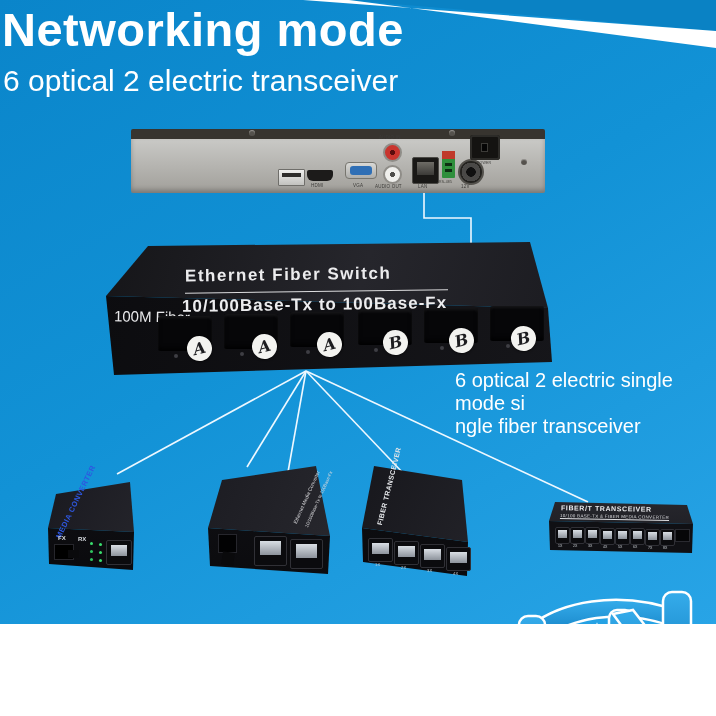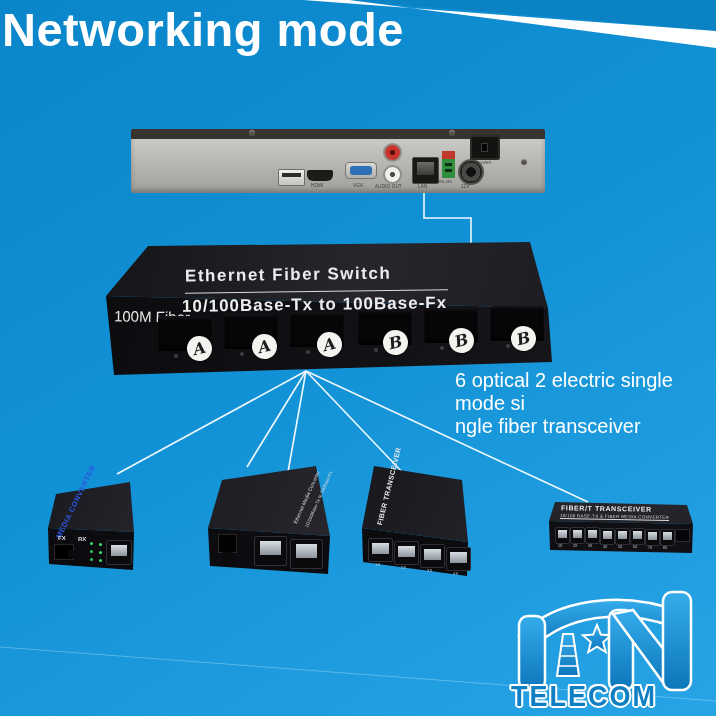--- a/index.html
+++ b/index.html
@@ -1,16 +1,16 @@
 <!DOCTYPE html>
 <html><head>
 <meta charset="utf-8">
 <style>
   html,body{margin:0;padding:0;}
-  .stage{position:relative;width:716px;height:716px;overflow:hidden;
+  .stage{position:relative;width:716px;height:624px;overflow:hidden;
     background:linear-gradient(150deg,#0a85ca 0%,#1292d6 48%,#28a4e6 100%);
     font-family:"Liberation Sans",sans-serif;}
   .abs{position:absolute;}
   svg.overlay{position:absolute;left:0;top:0;pointer-events:none;}
 
   
   .title{left:2px;top:2px;color:#fff;font-size:47px;font-weight:700;letter-spacing:.5px;}
   .subtitle{left:3px;top:64px;color:#fff;font-size:30px;font-weight:400;}
 
   
@@ -115,20 +115,21 @@
     <polyline points="424,174 424,218 471,218 471,249" fill="none" stroke="#eef8ff" stroke-width="1.6"></polyline>
     <line x1="306" y1="371" x2="117" y2="474" stroke="#eef8ff" stroke-width="1.6"></line>
     <line x1="306" y1="371" x2="247" y2="467" stroke="#eef8ff" stroke-width="1.6"></line>
     <line x1="306" y1="371" x2="288" y2="472" stroke="#eef8ff" stroke-width="1.6"></line>
     <line x1="306" y1="371" x2="404" y2="474" stroke="#eef8ff" stroke-width="1.6"></line>
     <line x1="306" y1="371" x2="588" y2="502" stroke="#eef8ff" stroke-width="1.6"></line>
     <line x1="0" y1="647" x2="716" y2="701" stroke="rgba(235,248,255,0.3)" stroke-width="1"></line>
   </svg>
 
   <div class="abs title">Networking mode</div>
+  <div class="abs subtitle">6 optical 2 electric transceiver</div>
 
   <div class="abs nvr">
     <div class="abs nvr-top"></div>
     <div class="abs nvr-body"></div>
     <div class="abs screw" style="left:118px;top:1px;"></div>
     <div class="abs screw" style="left:318px;top:1px;"></div>
     <div class="abs screw" style="left:390px;top:30px;"></div>
     <div class="abs usb"></div>
     <div class="abs hdmi"></div>
     <span class="abs plabel" style="left:180px;top:54px;">HDMI</span>

